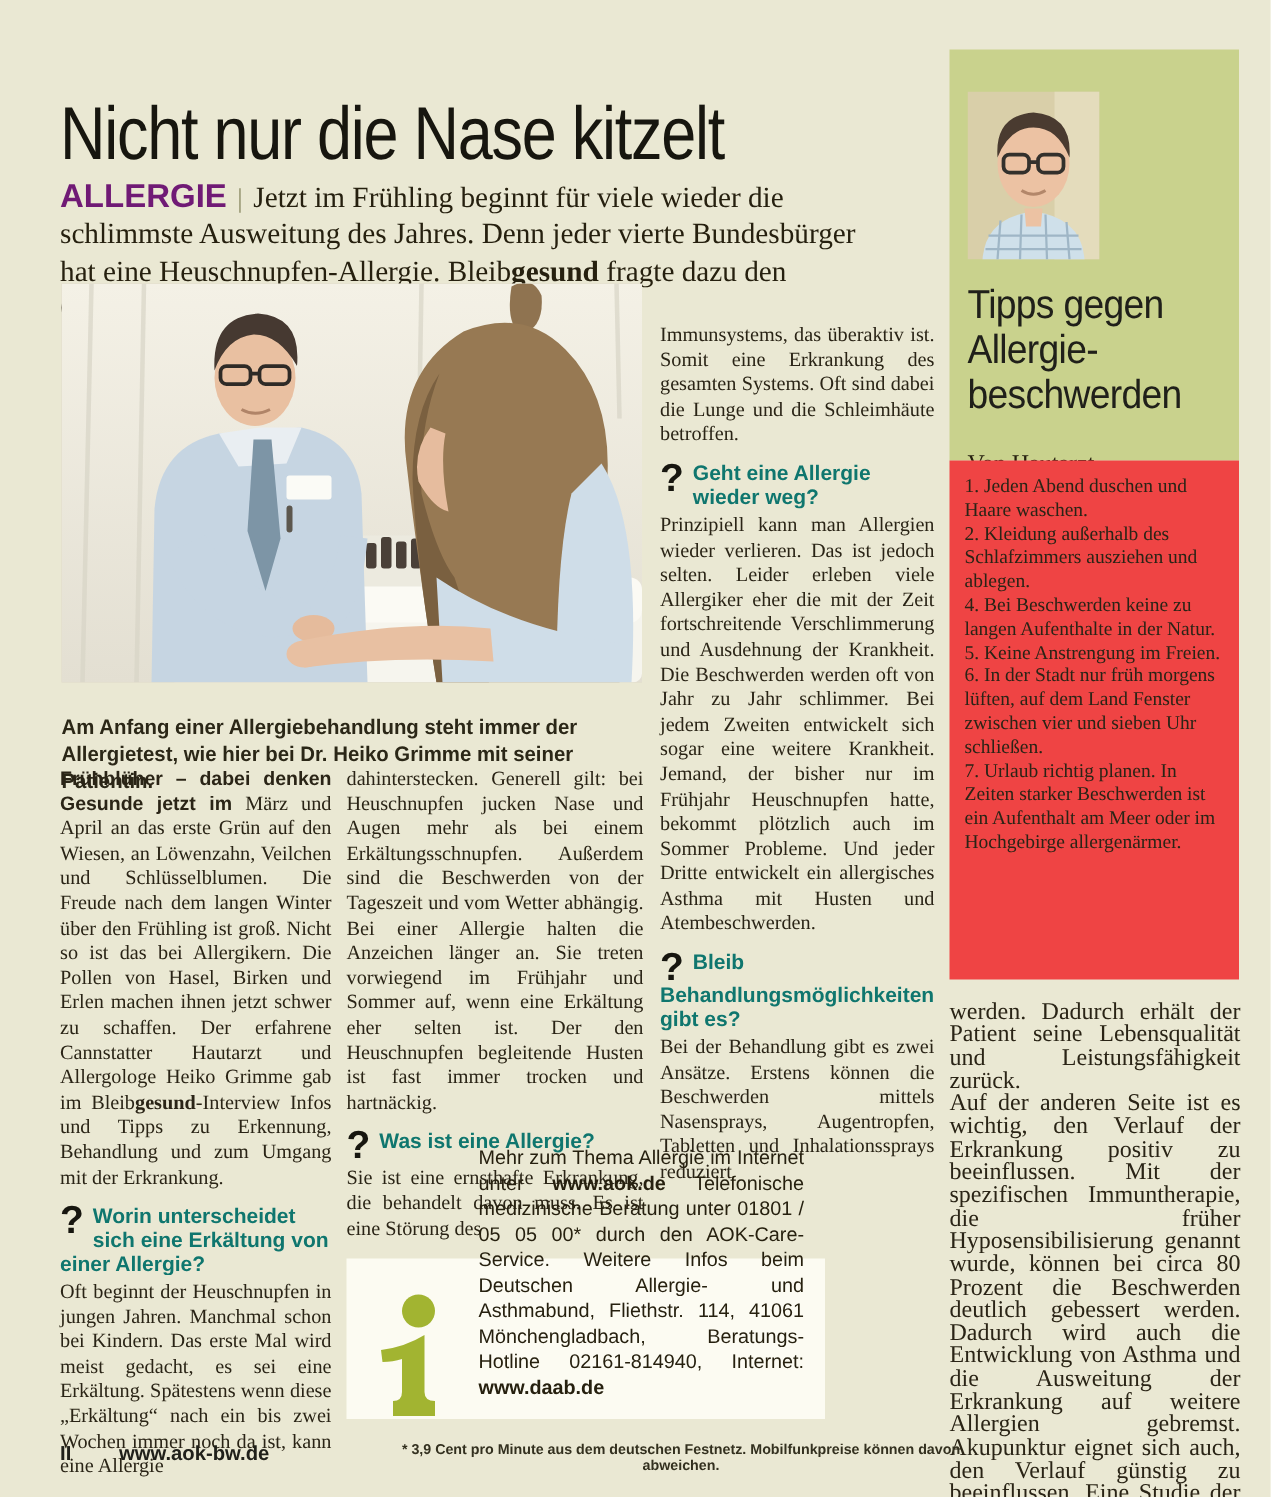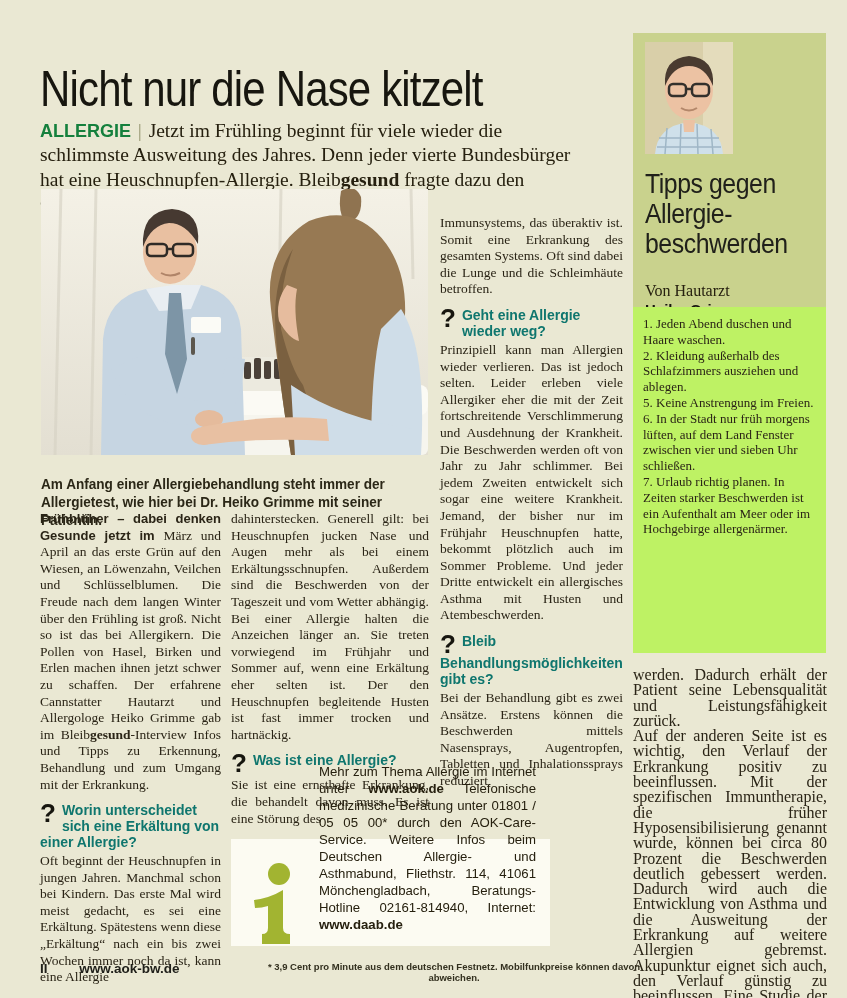--- a/index.html
+++ b/index.html
@@ -20,21 +20,21 @@
     transform:scaleX(0.84);transform-origin:left top;
   }
   
   .intro{
     position:absolute;left:40px;top:99px;width:548px;
     font-size:19.5px;line-height:24.5px;color:#26200f;
     text-align:left;
   }
   .kicker{
     font-family:"Liberation Sans",sans-serif;font-weight:700;
-    font-size:18px;color:#15803d;letter-spacing:0;
+    font-size:22px;color:#701a75;letter-spacing:0;
   }
   .pipe{color:#8d8d66;padding:0 7px;font-size:18px;}
   .b{font-weight:700;}
   
   .photo-frame{
     position:absolute;left:41px;top:189px;width:387px;height:266px;
     background:#ddd8c8;overflow:hidden;
   }
   .caption{
     position:absolute;left:41px;top:461px;width:398px;
@@ -65,38 +65,38 @@
     font-family:"Liberation Sans",sans-serif;font-weight:700;
     font-size:14px;line-height:16px;color:#0f766e;
   }
   #col1{left:40px;top:511px;width:181px;}
   #col2{left:231px;top:511px;width:198px;}
   #col3{left:440px;top:186px;width:183px;margin-top:29px;}
   #col4{left:633px;top:667px;width:194px;font-size:16px;line-height:15.3px;}
   
   .sidebar{
     position:absolute;left:633px;top:33px;width:193px;height:274px;
-    background:#c9d28d;box-sizing:border-box;padding:9px 12px 0 12px;
+    background:#c9d28d;box-sizing:border-box;padding:28px 12px 0 12px;
   }
   .portrait{width:88px;height:112px;display:block;}
   .sidebar-title{
     margin-top:15px;
     font-family:"Liberation Sans",sans-serif;font-weight:400;
     font-size:27px;line-height:30px;color:#20201a;letter-spacing:-0.5px;
     transform:scaleX(0.92);transform-origin:left top;
   }
   .byline{font-size:16px;line-height:19px;color:#26200f;}
   .byline-name{
     font-family:"Liberation Sans",sans-serif;font-weight:700;
     font-size:15px;color:#17160f;
   }
   
   .tipsbox{
     position:absolute;left:633px;top:307px;width:193px;height:346px;
-    background:#bef264;box-sizing:border-box;padding:9px 10px;
+    background:#ef4444;box-sizing:border-box;padding:9px 10px;
   }
   .tipsbox p{margin:0;font-size:13px;line-height:15.8px;color:#2a2416;text-align:left;}
   
   .infobox{
     position:absolute;left:231px;top:839px;width:319px;height:107px;
     background:#fcfbf2;box-sizing:border-box;
     display:flex;align-items:flex-end;
   }
   .infobox .icon-cell{flex:0 0 88px;display:flex;justify-content:center;}
   .info-text{
@@ -258,20 +258,21 @@
       </h2>
     <p class="byline">
       <span>Von Hautarzt</span><br>
       <span class="byline-name">Heiko Grimme</span>
     </p>
   </aside>
 
   <div class="tipsbox">
       <p>1. Jeden Abend duschen und Haare waschen.</p>
       <p>2. Kleidung außerhalb des Schlafzimmers ausziehen und ablegen.</p>
+      <p>4. Bei Beschwerden keine zu langen Aufenthalte in der Natur.</p>
       <p>5. Keine Anstrengung im Freien.</p>
       <p>6. In der Stadt nur früh morgens lüften, auf dem Land Fenster zwischen vier und sieben Uhr schließen.</p>
       <p>7. Urlaub richtig planen. In Zeiten starker Beschwerden ist ein Aufenthalt am Meer oder im Hochgebirge allergenärmer.</p>
     </div>
 
   <div class="infobox">
     <div class="icon-cell">
       <svg width="50" height="84" viewBox="0 0 50 84">
         <circle cx="29" cy="12" r="11" fill="#a2b431"></circle>
         <path d="M4 38 Q20 36 33 28 L33 66 Q33 72 40 72 L40 82 L12 82 L12 72 Q18 72 18 66 L18 44 Q12 46 5 46 Z" fill="#a2b431"></path>

